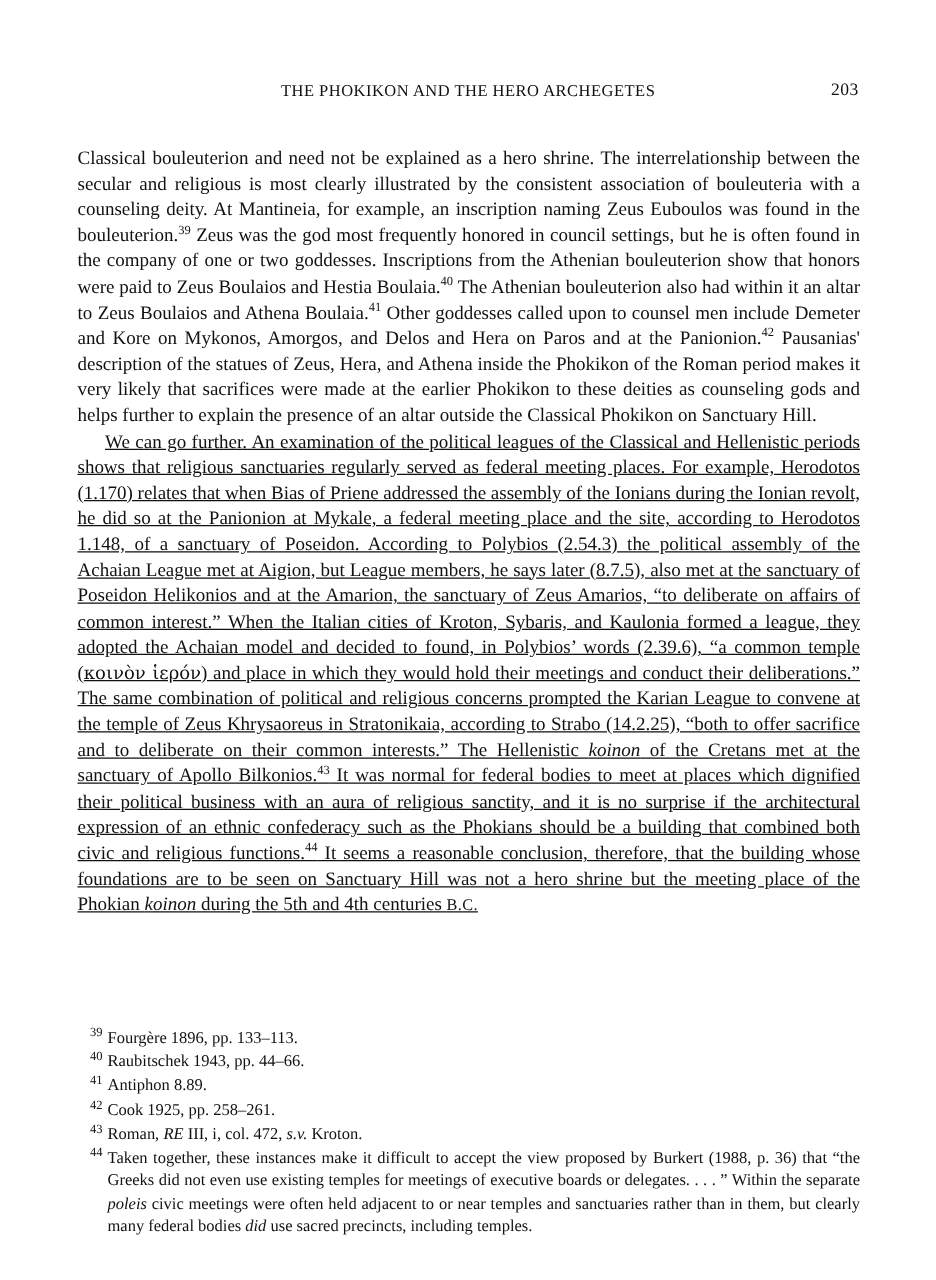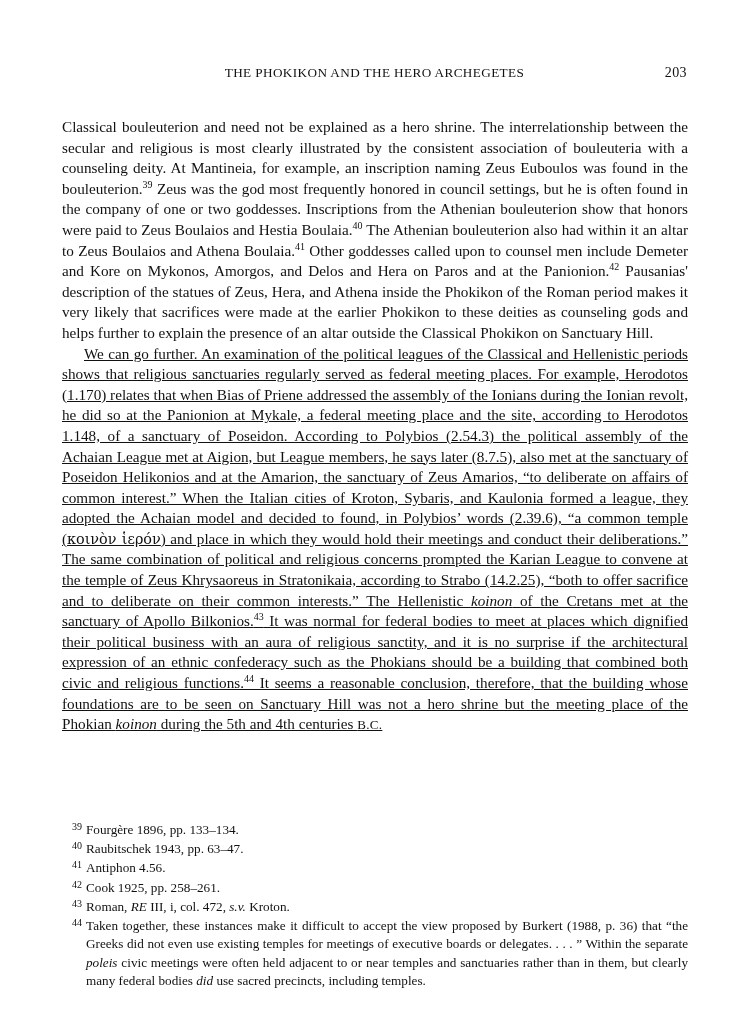--- a/index.html
+++ b/index.html
@@ -122,29 +122,29 @@
 
     <p><span>Classical bouleuterion and need not be explained as a hero shrine.  The interrelationship between the secular and religious is most clearly illustrated by the consistent association of bouleuteria with a counseling deity.  At Mantineia, for example, an inscription naming Zeus Euboulos was found in the bouleuterion.</span><sup>39</sup><span>  Zeus was the god most frequently honored in council settings, but he is often found in the company of one or two goddesses.  Inscriptions from the Athenian bouleuterion show that honors were paid to Zeus Boulaios and Hestia Boulaia.</span><sup>40</sup><span>  The Athenian bouleuterion also had within it an altar to Zeus Boulaios and Athena Boulaia.</span><sup>41</sup><span>  Other goddesses called upon to counsel men include Demeter and Kore on Mykonos, Amorgos, and Delos and Hera on Paros and at the Panionion.</span><sup>42</sup><span>  Pausanias' description of the statues of Zeus, Hera, and Athena inside the Phokikon of the Roman period makes it very likely that sacrifices were made at the earlier Phokikon to these deities as counseling gods and helps further to explain the presence of an altar outside the Classical Phokikon on Sanctuary Hill.</span></p>
 
     <p class="indent"><span>We can go further.  An examination of the political leagues of the Classical and Hellenistic periods shows that religious sanctuaries regularly served as federal meeting places.  For example, Herodotos (1.170) relates that when Bias of Priene addressed the assembly of the Ionians during the Ionian revolt, he did so at the Panionion at Mykale, a federal meeting place and the site, according to Herodotos 1.148, of a sanctuary of Poseidon.  According to Polybios (2.54.3) the political assembly of the Achaian League met at Aigion, but League members, he says later (8.7.5), also met at the sanctuary of Poseidon Helikonios and at the Amarion, the sanctuary of Zeus Amarios, “to deliberate on affairs of common interest.”  When the Italian cities of Kroton, Sybaris, and Kaulonia formed a league, they adopted the Achaian model and decided to found, in Polybios’ words (2.39.6), “a common temple (</span><span class="gk">κοινὸν ἱερόν</span><span>) and place in which they would hold their meetings and conduct their deliberations.”  The same combination of political and religious concerns prompted the Karian League to convene at the temple of Zeus Khrysaoreus in Stratonikaia, according to Strabo (14.2.25), “both to offer sacrifice and to deliberate on their common interests.”  The Hellenistic </span><i>koinon</i><span> of the Cretans met at the sanctuary of Apollo Bilkonios.</span><sup>43</sup><span>  It was normal for federal bodies to meet at places which dignified their political business with an aura of religious sanctity, and it is no surprise if the architectural expression of an ethnic confederacy such as the Phokians should be a building that combined both civic and religious functions.</span><sup>44</sup><span>  It seems a reasonable conclusion, therefore, that the building whose foundations are to be seen on Sanctuary Hill was not a hero shrine but the meeting place of the Phokian </span><i>koinon</i><span> during the 5th and 4th centuries </span><span class="sc">B.C.</span></p>
 
   </div>
 
   <div class="footnotes">
 
     <div class="fn">
-      <span class="num">39</span><span>Fourgère 1896, pp. 133–134.</span>
+      <span class="num">39</span><span>Fourgère 1896, pp. 133–113.</span>
     </div>
 
     <div class="fn">
-      <span class="num">40</span><span>Raubitschek 1943, pp. 63–47.</span>
+      <span class="num">40</span><span>Raubitschek 1943, pp. 44–66.</span>
     </div>
 
     <div class="fn">
-      <span class="num">41</span><span>Antiphon 4.56.</span>
+      <span class="num">41</span><span>Antiphon 8.89.</span>
     </div>
 
     <div class="fn">
       <span class="num">42</span><span>Cook 1925, pp. 258–261.</span>
     </div>
 
     <div class="fn">
       <span class="num">43</span><span>Roman, </span><i>RE</i><span> III, i, col. 472, </span><i>s.v.</i><span> Kroton.</span>
     </div>
 

